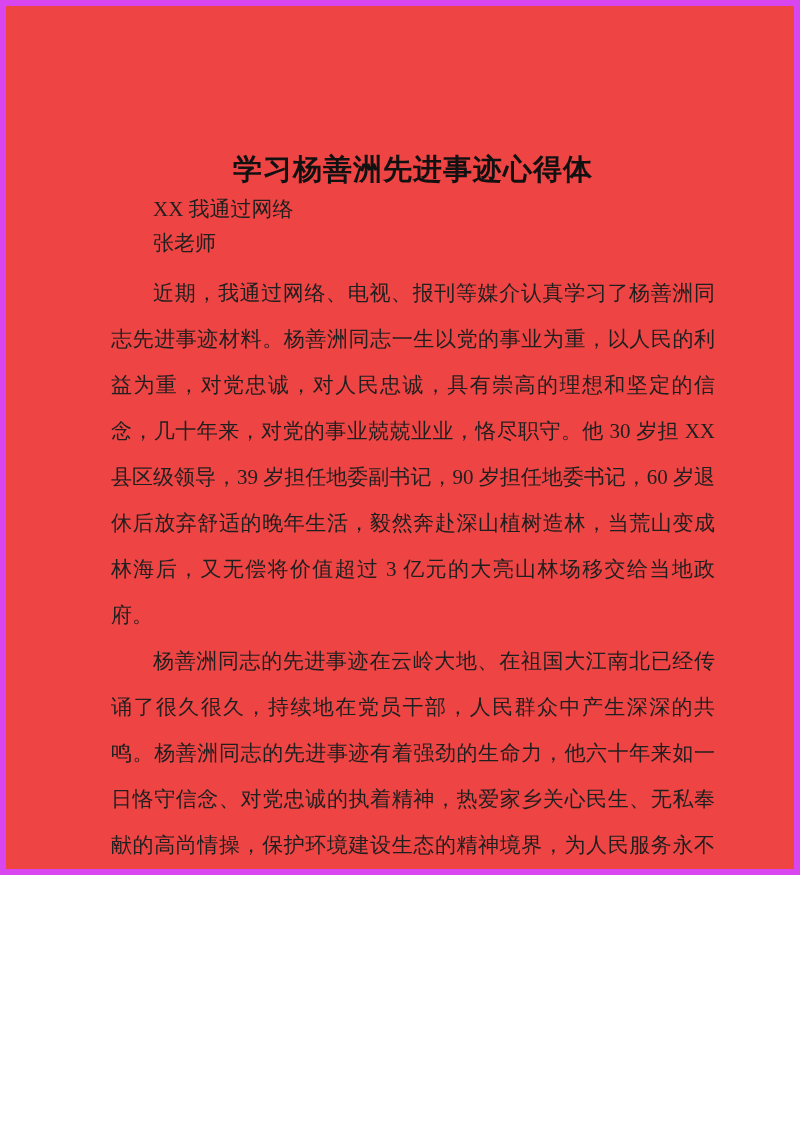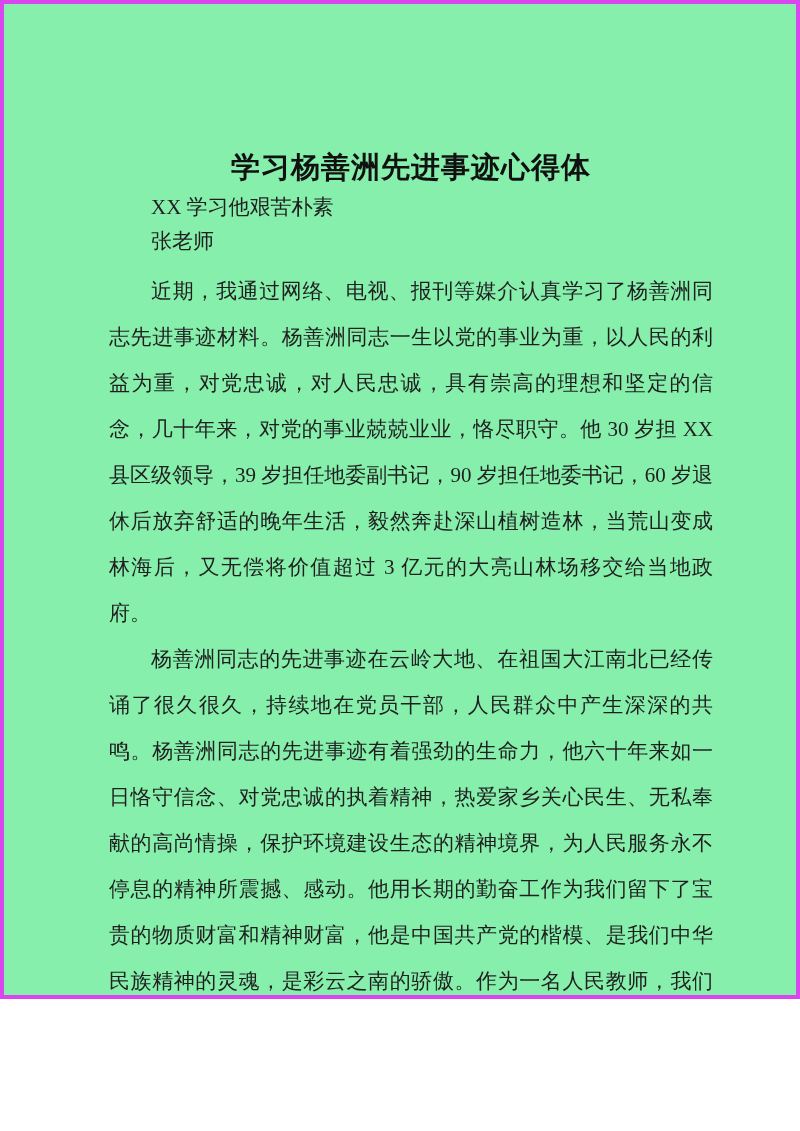--- a/index.html
+++ b/index.html
@@ -3,24 +3,24 @@
 <meta charset="utf-8">
 <style>
   html, body {
     margin: 0;
     padding: 0;
     background: #ffffff;
   }
   .page {
     position: relative;
     width: 800px;
-    height: 999px;
-    background: #86efac;
+    height: 875px;
+    background: #ef4444;
     box-sizing: border-box;
-    border: 4px solid #d946ef;
+    border: 6px solid #d946ef;
     overflow: hidden;
     font-family: "Liberation Serif", "DejaVu Serif", serif;
     color: #1f1f1f;
   }
   .content {
     position: absolute;
     left: 105px;
     top: 140px;
     width: 604px;
   }
@@ -64,21 +64,21 @@
     color: #2a2a2a;
     white-space: pre;
   }
 </style>
 </head>
 <body>
 
 <div class="page">
   <div class="content">
     <h1 class="doc-title">学习杨善洲先进事迹心得体</h1>
-    <p class="byline">XX 学习他艰苦朴素</p>
+    <p class="byline">XX 我通过网络</p>
     <p class="byline">张老师</p>
     <div class="body-block">
       <p class="para">近期，我通过网络、电视、报刊等媒介认真学习了杨善洲同志先进事迹材料。杨善洲同志一生以党的事业为重，以人民的利益为重，对党忠诚，对人民忠诚，具有崇高的理想和坚定的信念，几十年来，对党的事业兢兢业业，恪尽职守。他 30 岁担 XX 县区级领导，39 岁担任地委副书记，90 岁担任地委书记，60 岁退休后放弃舒适的晚年生活，毅然奔赴深山植树造林，当荒山变成林海后，又无偿将价值超过 3 亿元的大亮山林场移交给当地政府。</p>
       <p class="para">杨善洲同志的先进事迹在云岭大地、在祖国大江南北已经传诵了很久很久，持续地在党员干部，人民群众中产生深深的共鸣。杨善洲同志的先进事迹有着强劲的生命力，他六十年来如一日恪守信念、对党忠诚的执着精神，热爱家乡关心民生、无私奉献的高尚情操，保护环境建设生态的精神境界，为人民服务永不停息的精神所震撼、感动。他用长期的勤奋工作为我们留下了宝贵的物质财富和精神财富，他是中国共产党的楷模、是我们中华民族精神的灵魂，是彩云之南的骄傲。作为一名人民教师，我们要向他学习，学习他的高尚情操，要学习他一辈子淡泊名利、地位，一辈子公而忘私、廉洁奉公，学习他艰苦朴素、勤俭节约的优良作风。杨善洲同志的事迹告诉我们，我们必须要有顽强的意志，</p>
     </div>
   </div>
   <div class="footer">
     <span>第 1 页  共 3 页</span>
   </div>
 </div>

